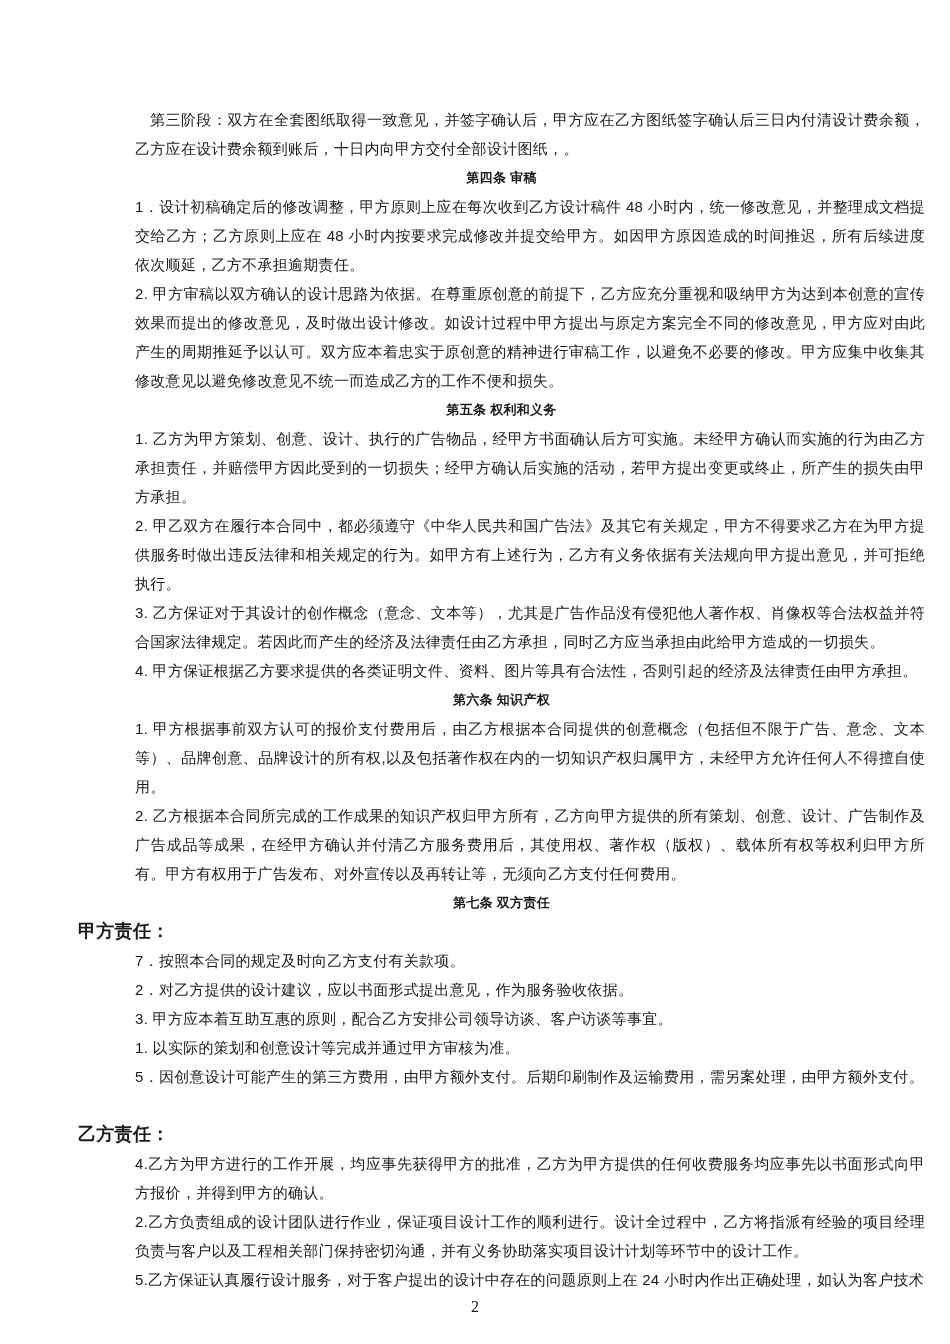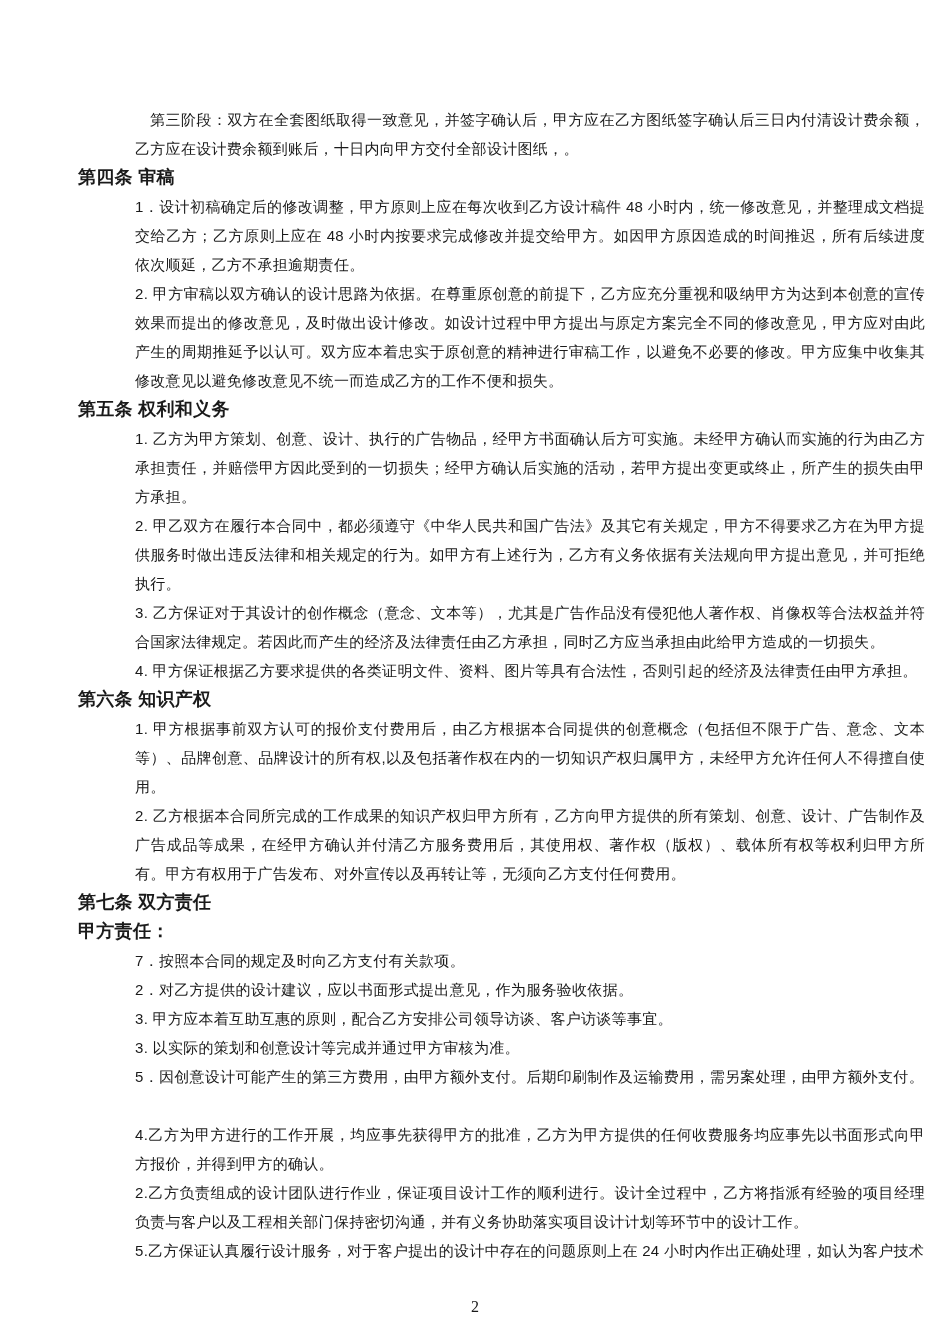--- a/index.html
+++ b/index.html
@@ -19,22 +19,22 @@
     left: 78px; top: 73px;
     width: 847px;
     font-size: 15px;
     line-height: 29px;
     color: #1a1a1a;
     text-align: justify;
     letter-spacing: 0.3px;
   }
   .heading {
     font-weight: bold;
-    font-size: 18px;
-    text-align: left;
+    font-size: 13px;
+    text-align: center;
   }
   .subheading {
     font-weight: bold;
     font-size: 18px;
     text-align: left;
   }
   .paragraph {
     margin-left: 57px;
   }
   .first-indent {
@@ -68,21 +68,22 @@
       <div class="paragraph">3. 乙方保证对于其设计的创作概念（意念、文本等），尤其是广告作品没有侵犯他人著作权、肖像权等合法权益并符合国家法律规定。若因此而产生的经济及法律责任由乙方承担，同时乙方应当承担由此给甲方造成的一切损失。</div>
       <div class="paragraph">4. 甲方保证根据乙方要求提供的各类证明文件、资料、图片等具有合法性，否则引起的经济及法律责任由甲方承担。</div>
       <div class="heading">第六条 知识产权</div>
       <div class="paragraph">1. 甲方根据事前双方认可的报价支付费用后，由乙方根据本合同提供的创意概念（包括但不限于广告、意念、文本等）、品牌创意、品牌设计的所有权,以及包括著作权在内的一切知识产权归属甲方，未经甲方允许任何人不得擅自使用。</div>
       <div class="paragraph">2. 乙方根据本合同所完成的工作成果的知识产权归甲方所有，乙方向甲方提供的所有策划、创意、设计、广告制作及广告成品等成果，在经甲方确认并付清乙方服务费用后，其使用权、著作权（版权）、载体所有权等权利归甲方所有。甲方有权用于广告发布、对外宣传以及再转让等，无须向乙方支付任何费用。</div>
       <div class="heading">第七条 双方责任</div>
       <div class="subheading">甲方责任：</div>
       <div class="paragraph">7．按照本合同的规定及时向乙方支付有关款项。</div>
       <div class="paragraph">2．对乙方提供的设计建议，应以书面形式提出意见，作为服务验收依据。</div>
       <div class="paragraph">3. 甲方应本着互助互惠的原则，配合乙方安排公司领导访谈、客户访谈等事宜。</div>
-      <div class="paragraph">3. 以实际的策划和创意设计等完成并通过甲方审核为准。</div>
+      <div class="paragraph">1. 以实际的策划和创意设计等完成并通过甲方审核为准。</div>
       <div class="paragraph">5．因创意设计可能产生的第三方费用，由甲方额外支付。后期印刷制作及运输费用，需另案处理，由甲方额外支付。</div>
       <div class="spacer"></div>
+      <div class="subheading">乙方责任：</div>
       <div class="paragraph">4.乙方为甲方进行的工作开展，均应事先获得甲方的批准，乙方为甲方提供的任何收费服务均应事先以书面形式向甲方报价，并得到甲方的确认。</div>
       <div class="paragraph">2.乙方负责组成的设计团队进行作业，保证项目设计工作的顺利进行。设计全过程中，乙方将指派有经验的项目经理负责与客户以及工程相关部门保持密切沟通，并有义务协助落实项目设计计划等环节中的设计工作。</div>
       <div class="paragraph">5.乙方保证认真履行设计服务，对于客户提出的设计中存在的问题原则上在 24 小时内作出正确处理，如认为客户技术</div>
     </div>
   <div class="footer">2</div>
 </div>
 
 </body></html>

